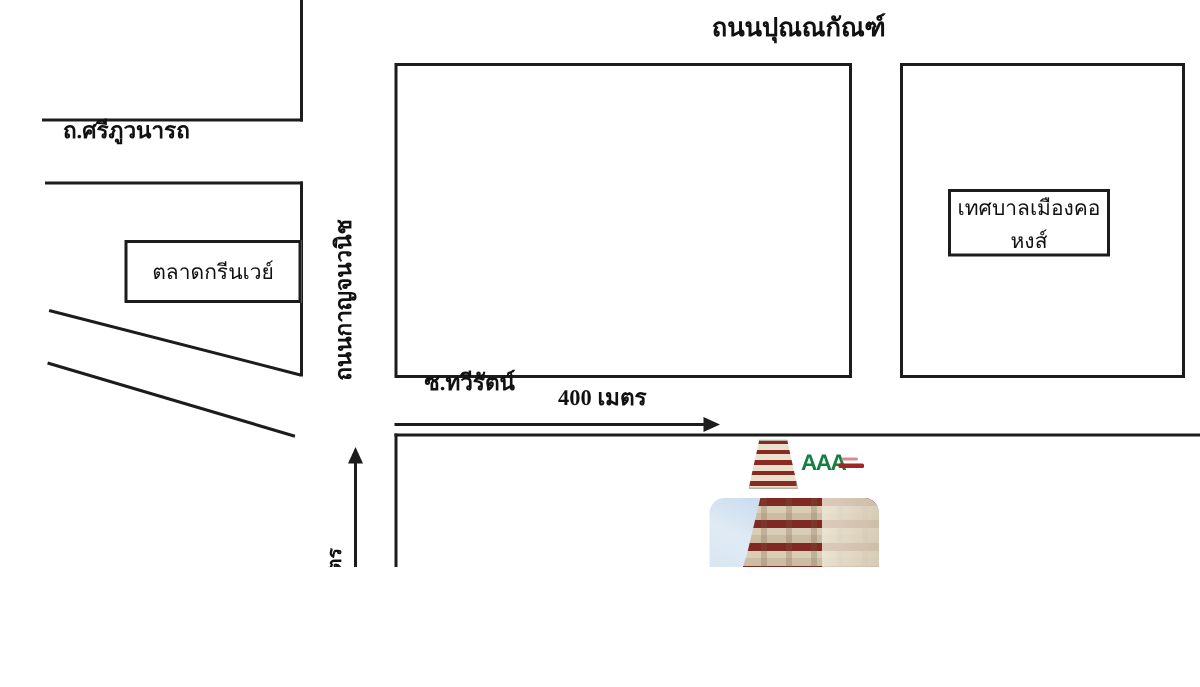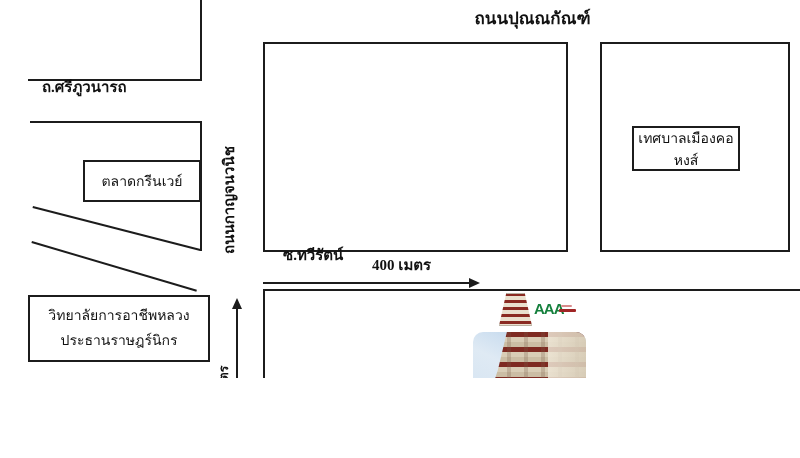--- a/index.html
+++ b/index.html
@@ -60,24 +60,20 @@
 
   <div class="hline" style="left:30px;top:121px;width:172px;"></div>
   <div class="vline" style="left:200px;top:121px;height:130px;"></div>
   <div class="diag" style="left:33px;top:206px;width:173px;transform:rotate(14.4deg);"></div>
   <div class="diag" style="left:32px;top:241px;width:172px;transform:rotate(16.5deg);"></div>
 
   <div class="box t-place" style="left:83px;top:160px;width:114px;height:38px;justify-content:center;">
     <span>ตลาดกรีนเวย์</span>
   </div>
 
-  <div class="box t-place" style="left:28px;top:295px;width:178px;height:63px;flex-direction:column;line-height:1.75;">
-    <span>วิทยาลัยการอาชีพหลวง</span>
-    <span>ประธานราษฎร์นิกร</span>
-  </div>
 
   <div class="lbl t-road rot" style="left:229px;top:200px;">ถนนกาญจนวนิช</div>
 
   <div class="box" style="left:263px;top:42px;width:301px;height:206px;"></div>
 
   <div class="box" style="left:600px;top:42px;width:186px;height:206px;"></div>
   <div class="box t-place" style="left:608px;top:126px;width:104px;height:41px;font-size:14px;margin-left:24px;">
     <span>เทศบาลเมืองคอหงส์</span>
   </div>
 

